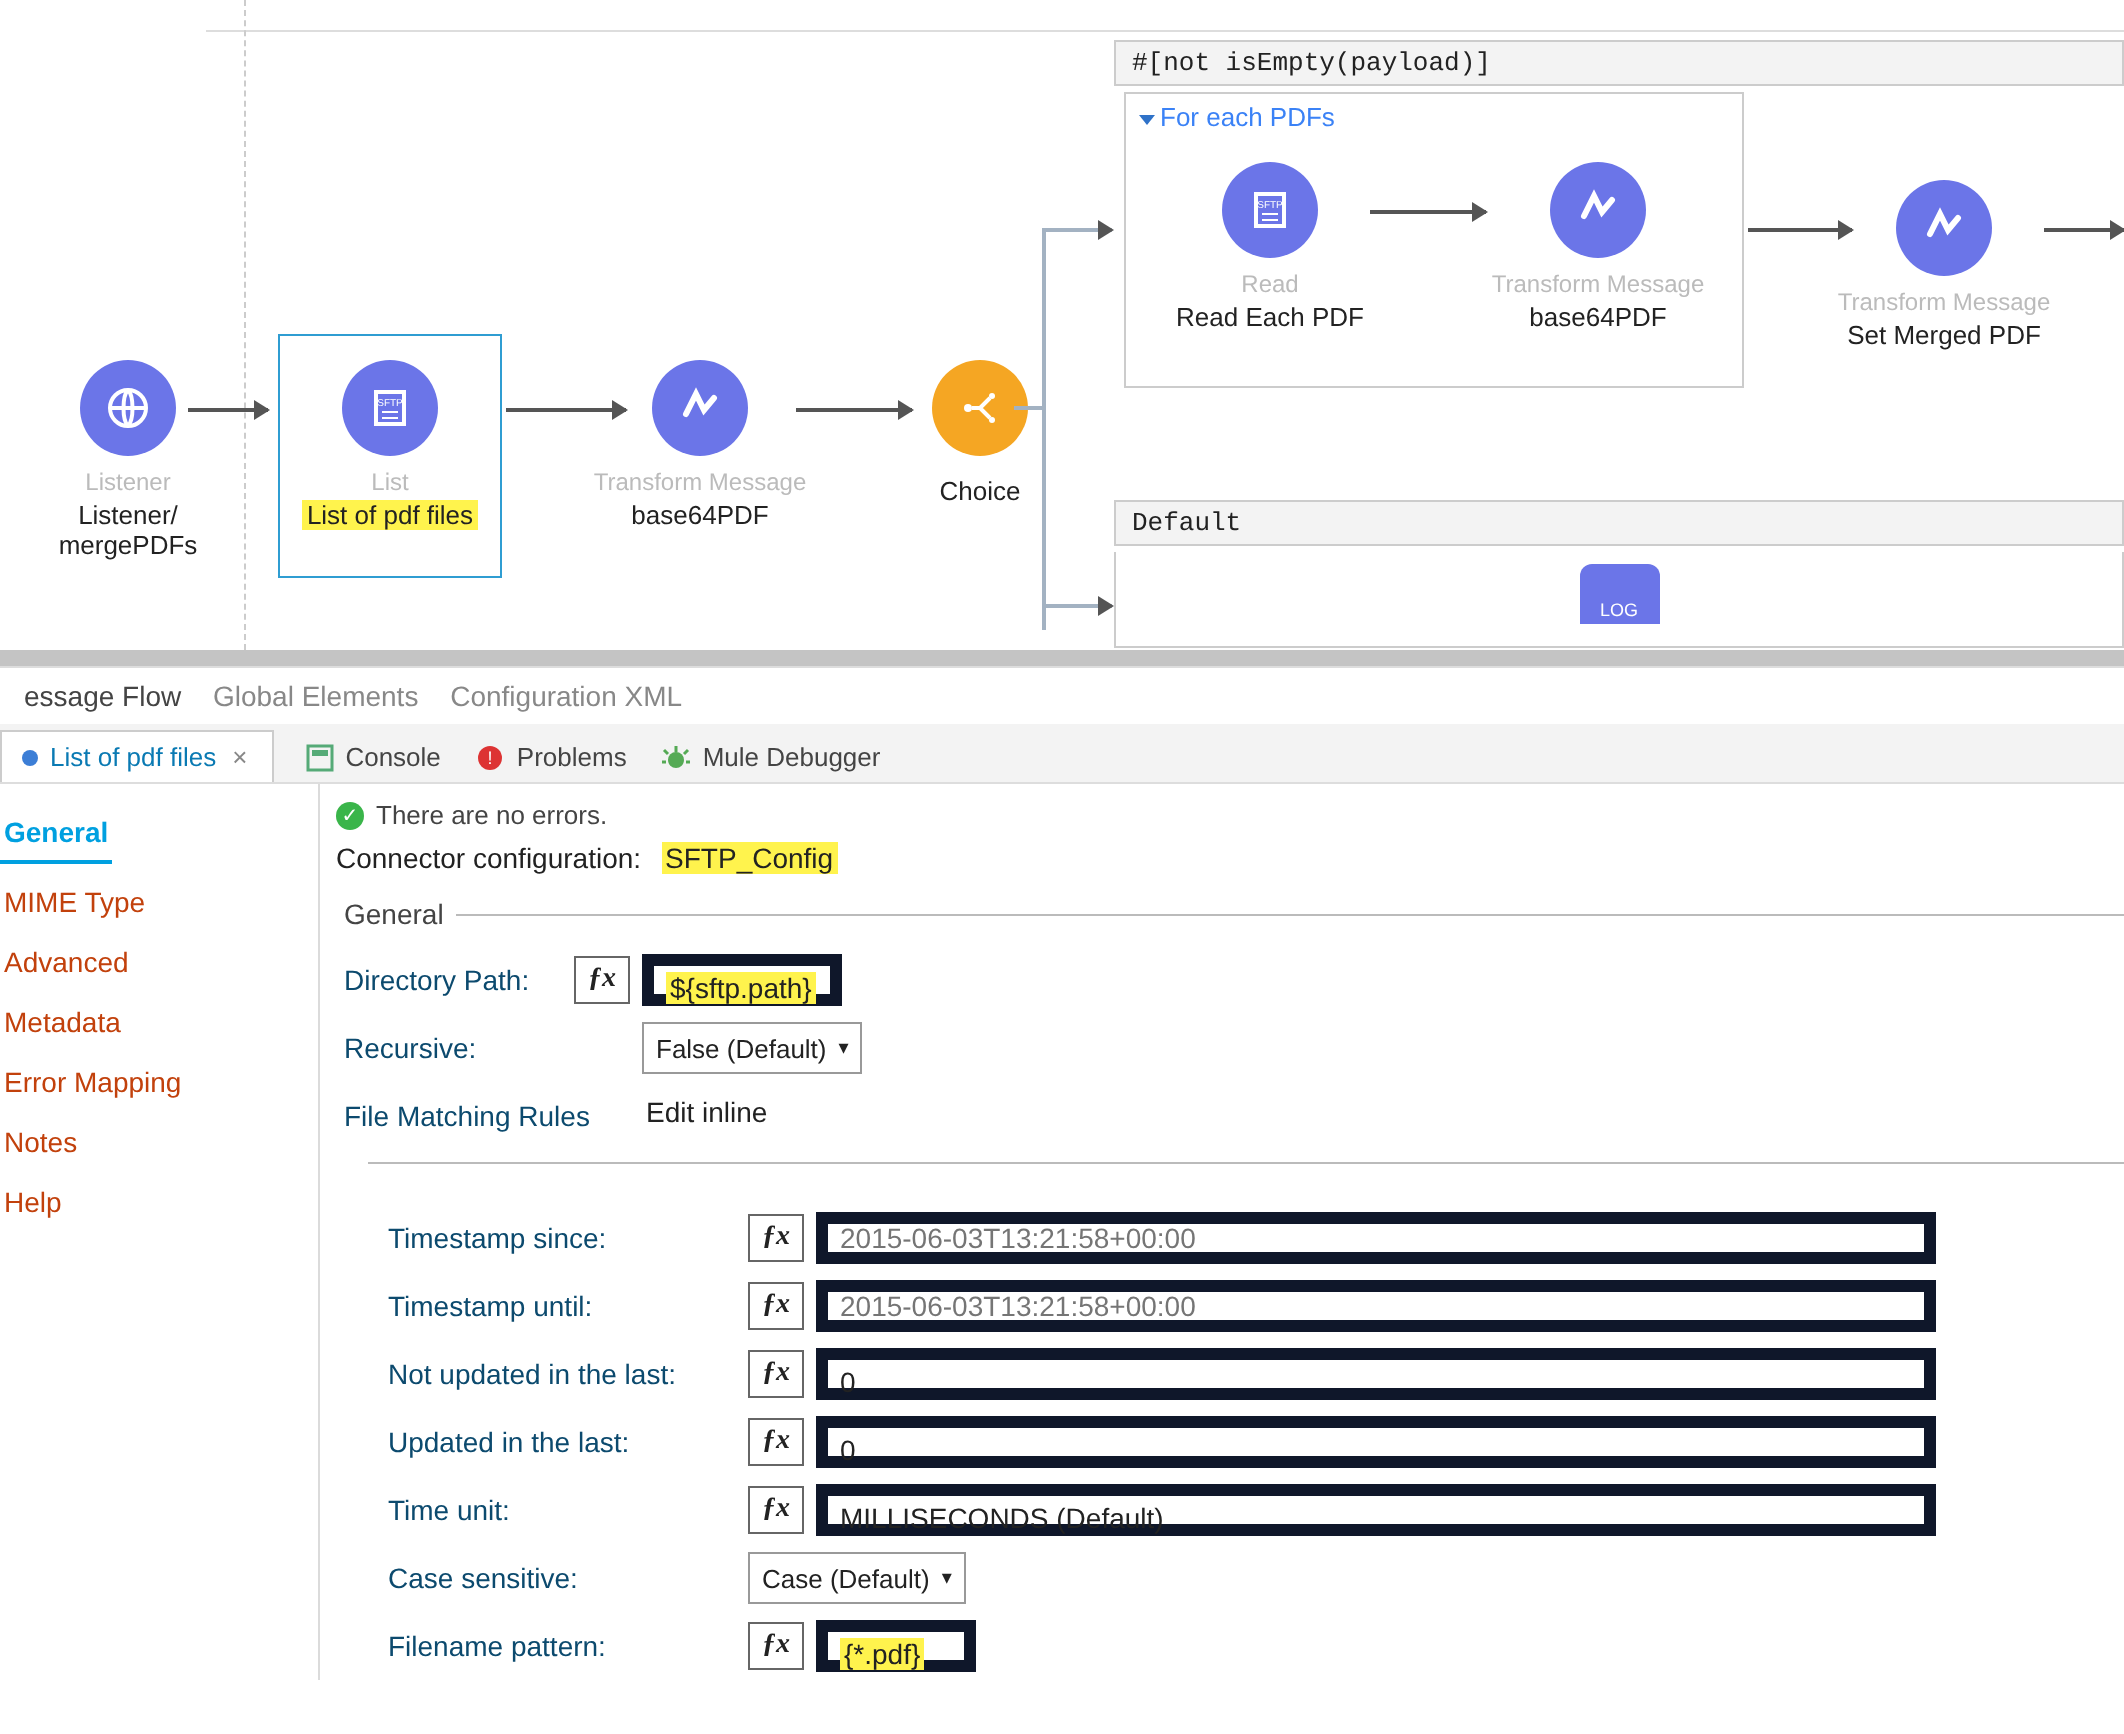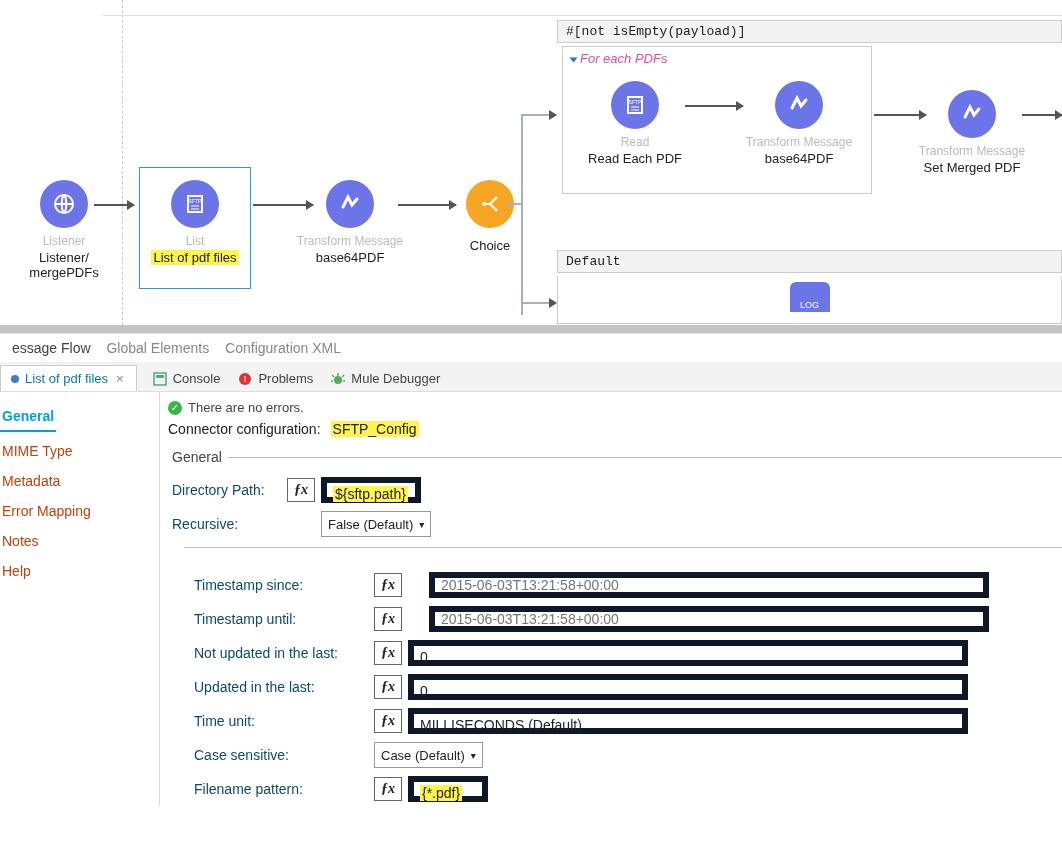--- a/index.html
+++ b/index.html
@@ -18,21 +18,21 @@
   .selbox { position:absolute; border:1px solid #2f9dd2; padding:4px 0 6px 0; }
 
   .hl { background:#fff34d; padding:0 2px; }
 
   .arrow { position:absolute; height:2px; background:#555; }
   .arrow::after { content:""; position:absolute; right:-1px; top:-4px; border-left:8px solid #555; border-top:5px solid transparent; border-bottom:5px solid transparent; }
   .choiceconn { position:absolute; background:#a3b2c2; }
 
   .condhdr { position:absolute; left:557px; right:0; background:#f3f3f3; border:1px solid #ccc; padding:3px 8px; font-size:13px;font-family:Liberation Mono, monospace; }
   .scope { position:absolute; border:1px solid #ccc; background:#fff; }
-  .scopehdr { padding:4px 8px; color:#ec4899; font-size:13px;font-style:italic; }
+  .scopehdr { padding:4px 8px; color:#3b82f6; font-size:13px; }
   .tri { display:inline-block; width:0; height:0; border-left:5px solid #2f72c8; border-top:4px solid transparent; border-bottom:4px solid transparent; transform:rotate(90deg); margin-right:4px; vertical-align:middle; }
 
   .scroll { height:8px; background:#c4c4c4; margin:0 0 0 0; }
 
   .subtabs { border-top:1px solid #ddd; padding:6px 12px; font-size:14px; color:#888; background:#fff;}
   .subtabs .sep { margin:0 6px; }
 
   .tabsbar { background:#f3f3f3; border-bottom:1px solid #ddd; display:flex; align-items:flex-end; height:30px; padding-left:0; }
   .ltab { background:#fff; border:1px solid #ccc; border-bottom:none; padding:5px 10px; font-size:13px; display:flex; align-items:center; gap:6px; color:#0a7ab3; }
   .ltab .close { color:#888; padding:0 2px; }
@@ -48,21 +48,21 @@
   .status { display:flex; align-items:center; gap:6px; padding:4px 8px; color:#444;}
   .okdot { width:14px; height:14px; border-radius:50%; background:#3ab54a; display:inline-flex; align-items:center; justify-content:center; color:#fff; font-size:10px;}
   .cfgline { padding:2px 8px 8px 8px; font-size:14px; display:flex; align-items:center; gap:10px; }
   fieldset.gen { border:1px solid #bbb; border-left:none; border-right:none; border-bottom:none; margin:4px 0 0 12px; padding:8px 0 0 0; }
   fieldset.gen legend { color:#444; font-size:14px; padding:0 6px 0 0; }
 
   .row { display:flex; align-items:center; padding:4px 0 4px 0; }
   .lab { width:180px; color:#0c4a6e; font-size:14px; }
   .fx { width:28px; height:24px; border:1px solid #666; display:inline-flex; align-items:center; justify-content:center; font-style:italic; font-weight:bold; margin-right:6px; background:#fff; font-family:Georgia,serif; font-size:14px;}
   .tin { border:6px solid #0f172a; padding:3px 6px; font-size:14px; height:26px; background:#fff; color:#222; }
-  .tin.ph { color:#0f766e;margin-left:21px; }
+  .tin.ph { color:#0f766e; }
   .sel { border:1px solid #999; padding:2px 6px; height:26px; display:inline-flex; align-items:center; gap:6px; background:#fff;}
   .sel .dd { font-size:10px; }
 
   .subpanel { border:1px solid #bbb; border-left:none; border-right:none; border-bottom:none; margin:6px 0 0 12px; padding:20px 0 0 10px;}
 
   svg.icon { width:24px; height:24px; }
   .logsq { width:40px;height:30px; background:#6b75e8; border-radius:6px 6px 0 0; color:#fff; font-size:9px; display:flex; align-items:flex-end; justify-content:center; padding-bottom:2px; margin:0 auto;}
 </style>
 </head>
 <body>
@@ -217,20 +217,21 @@
         </svg>
       <span>Mule Debugger</span>
     </div>
   </div>
 </div>
 
 <div class="propbody">
   <div class="leftnav">
     <span class="act">General</span>
     <div>MIME Type</div>
+    <div>Advanced</div>
     <div>Metadata</div>
     <div>Error Mapping</div>
     <div>Notes</div>
     <div>Help</div>
   </div>
 
   <div class="props">
     <div class="status">
       <span class="okdot">✓</span>
       <span>There are no errors.</span>
@@ -251,20 +252,24 @@
 
       <div class="row">
         <div class="lab" style="width:115px">Recursive:</div>
         <span style="width:34px"></span>
         <span class="sel">
             <span>False (Default)</span>
             <span class="dd">▾</span>
           </span>
       </div>
 
+      <div class="row">
+        <div class="lab" style="width:145px">File Matching Rules</div>
+        <span class="tin" style="border-left:none;border-top:none;border-bottom:none;border-right:none;">Edit inline</span>
+      </div>
 
       <div class="subpanel">
         <div class="row">
           <div class="lab">Timestamp since:</div>
           <span class="fx">ƒx</span>
           <input class="tin ph" style="width: 560px;" placeholder="2015-06-03T13:21:58+00:00">
         </div>
         <div class="row">
           <div class="lab">Timestamp until:</div>
           <span class="fx">ƒx</span>

